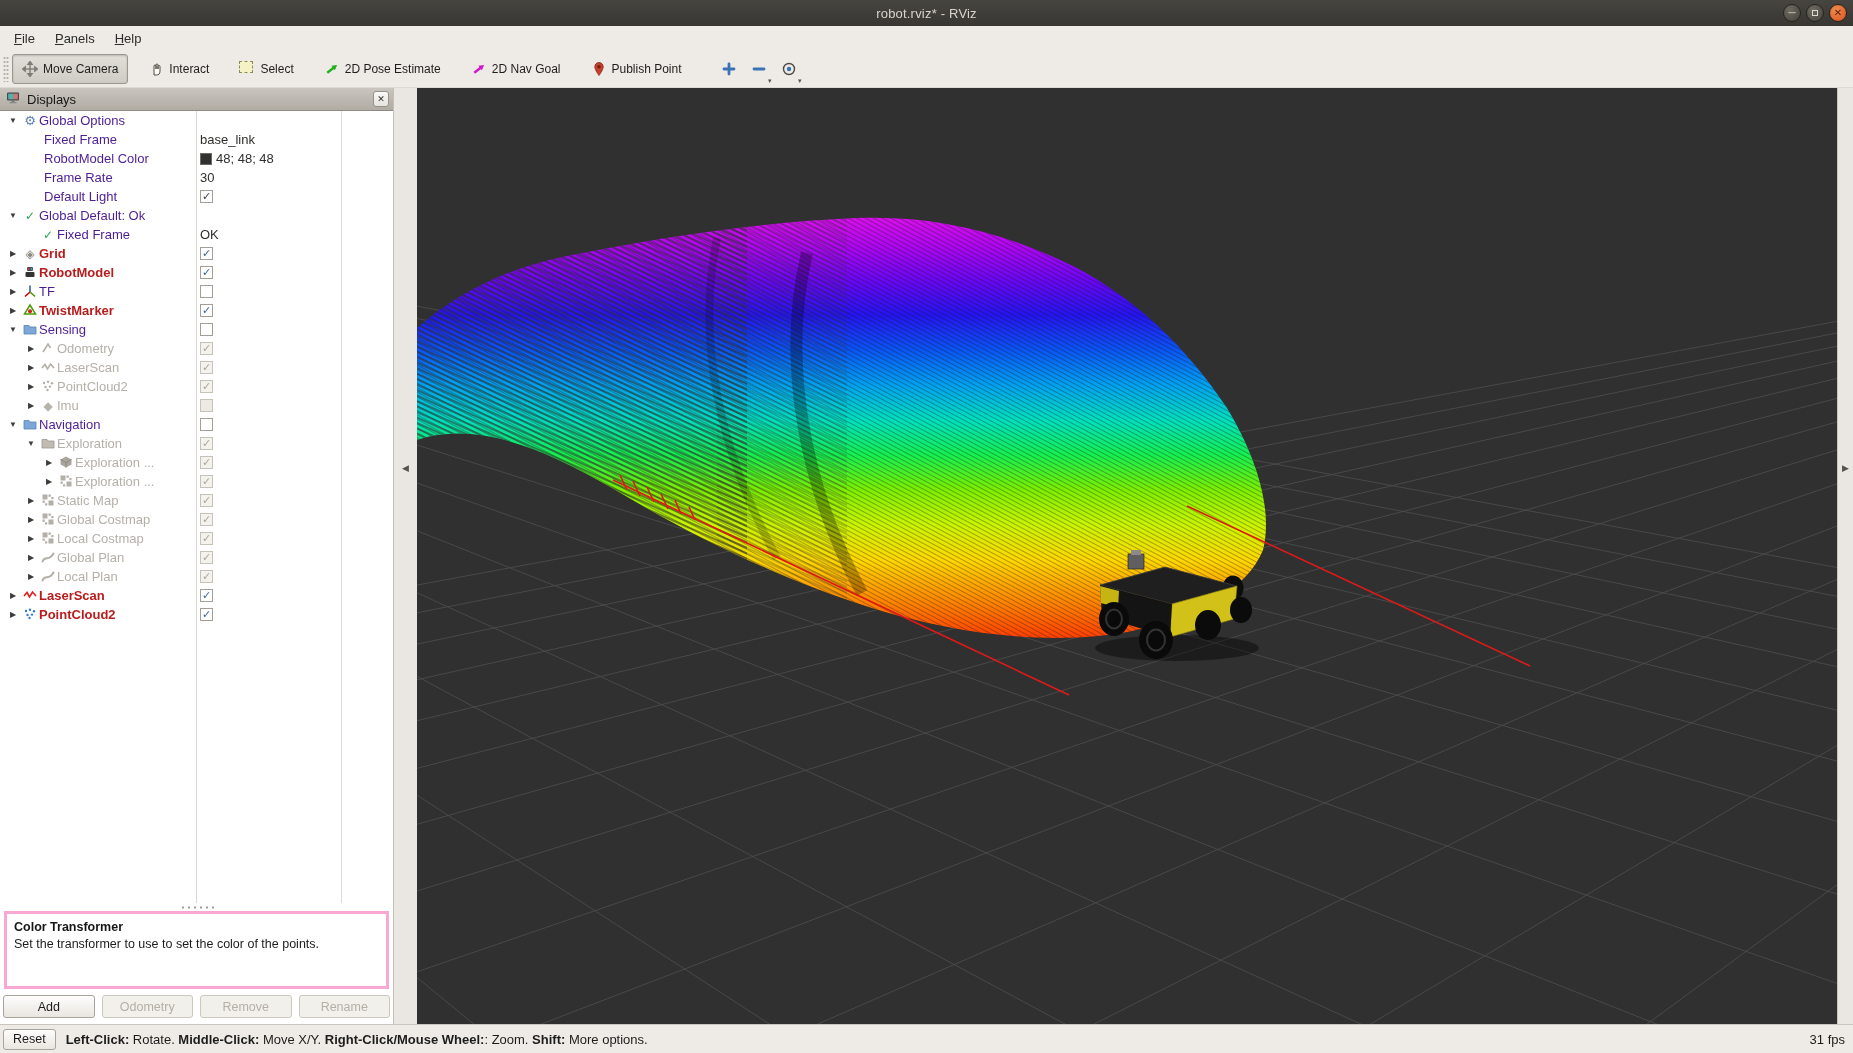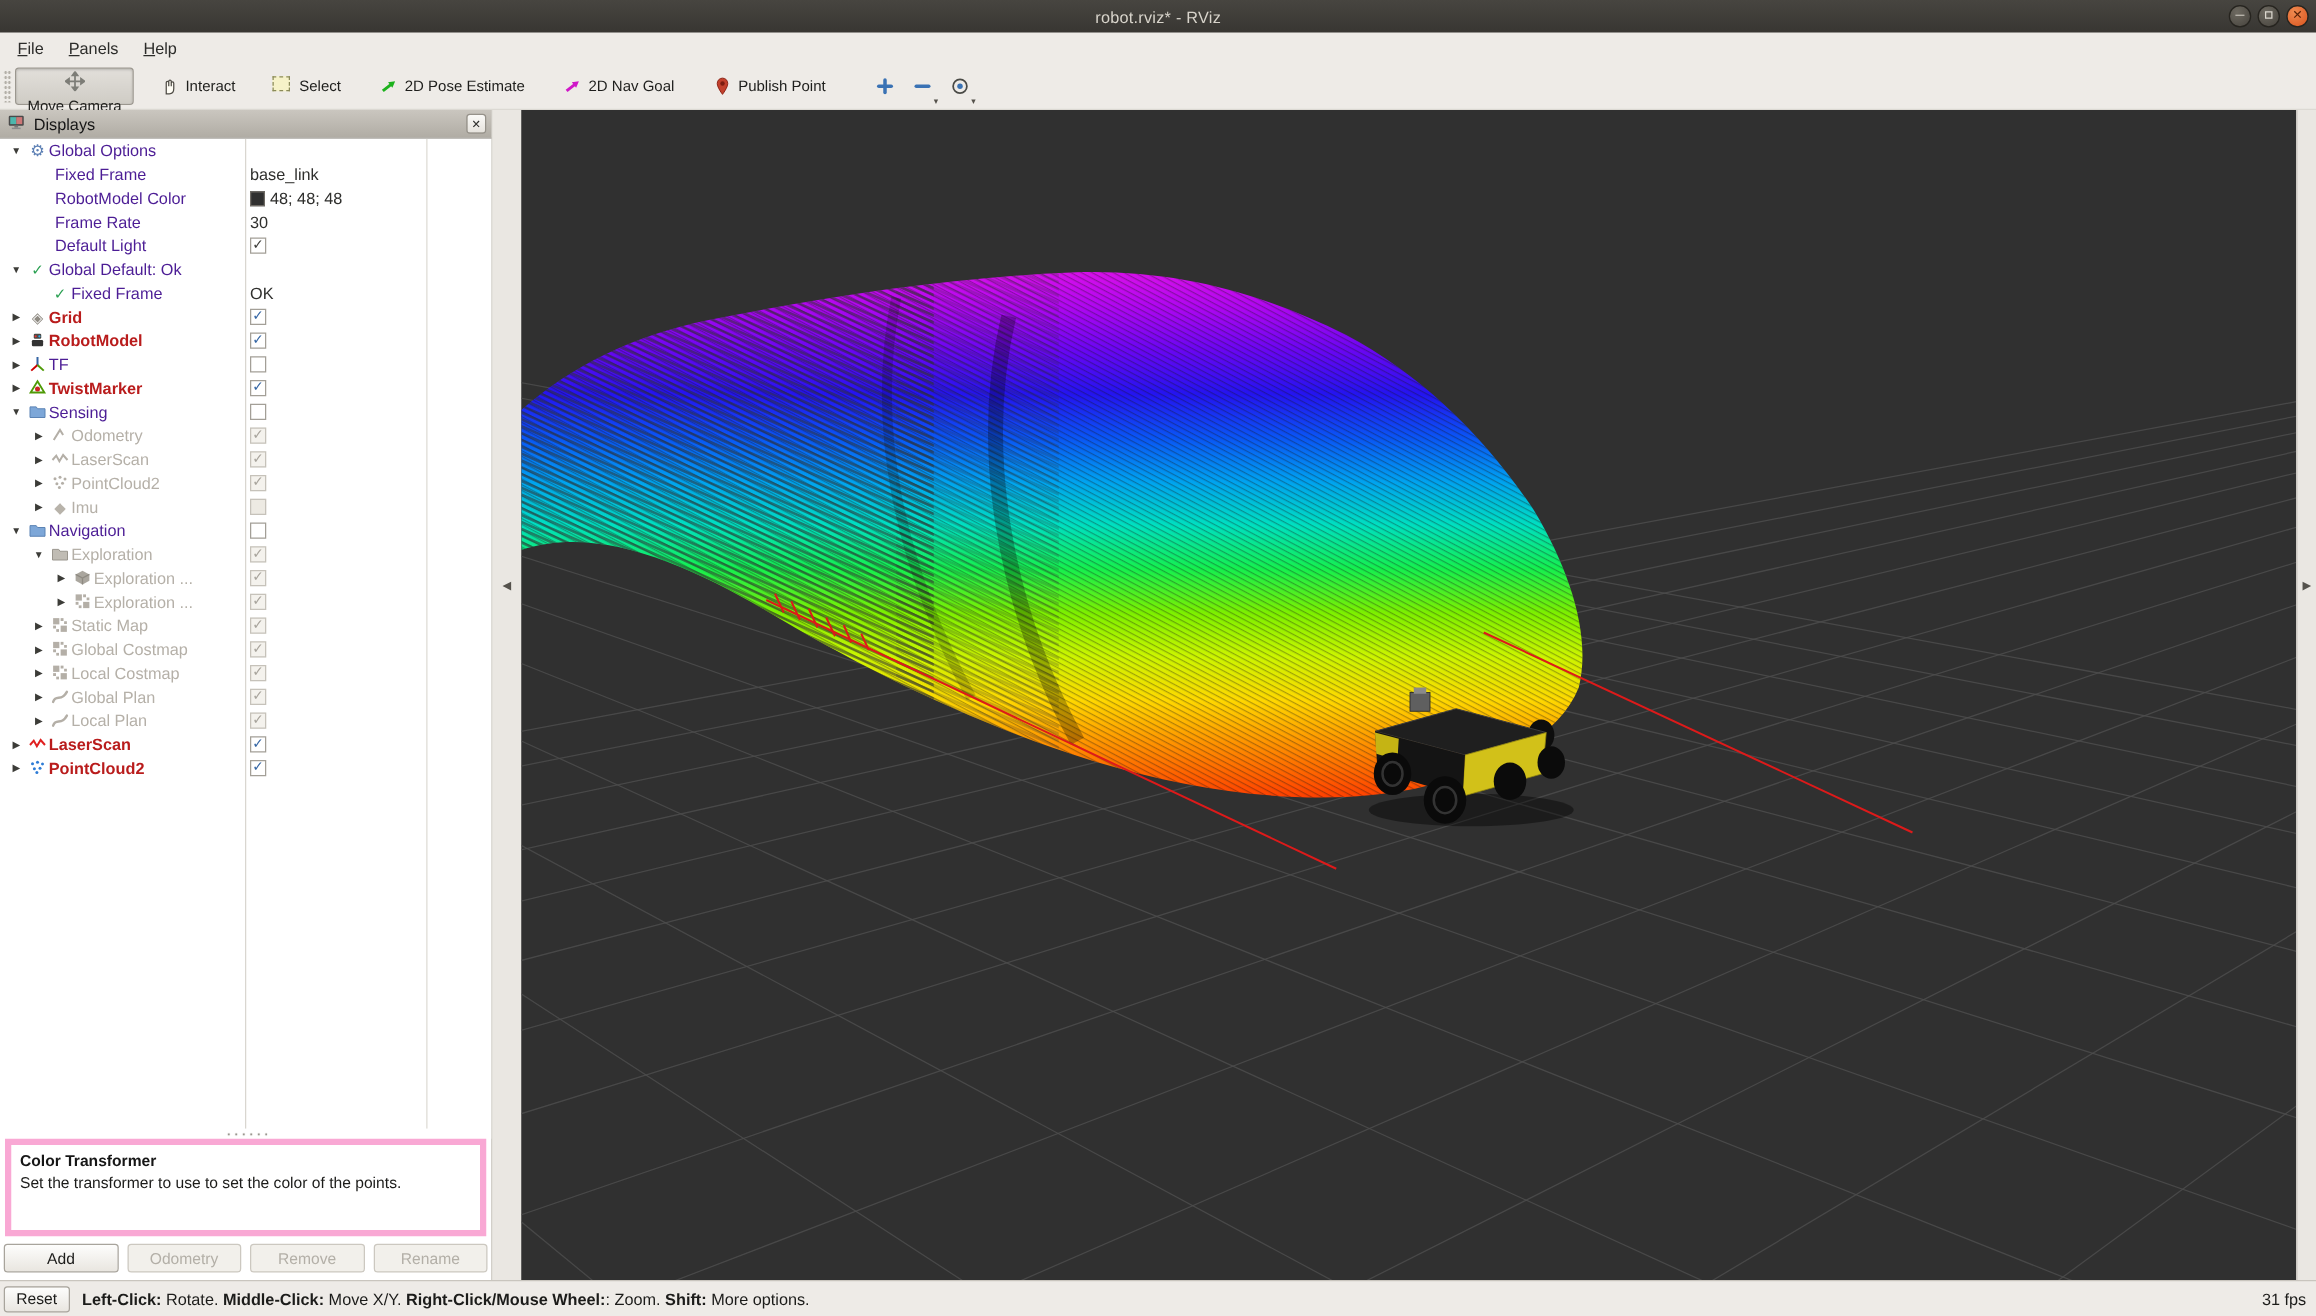--- a/index.html
+++ b/index.html
@@ -25,21 +25,21 @@
 
   
   .toolbar { height:38px; background:#eeebe7; display:flex; align-items:center; padding:3px 2px; flex:0 0 auto;
              border-bottom:1px solid #dcd9d3; }
   .tb-handle { width:6px; height:26px; margin:0 3px 0 1px;
        background-image:radial-gradient(circle, #b3afa7 1px, transparent 1.2px);
        background-size:3px 4px; }
   .tb-btn { display:flex; align-items:center; gap:5px; height:30px; padding:2px 9px; margin-right:10px;
             border:1px solid transparent; border-radius:3px; font-size:12px; color:#1e1e1c; cursor:pointer; white-space:nowrap; }
   .tb-btn.active { background:linear-gradient(#e2dfda,#cfccc5); border-color:#9b978f;
-                   box-shadow:inset 0 1px 2px rgba(0,0,0,.18);flex-direction:column; }
+                   box-shadow:inset 0 1px 2px rgba(0,0,0,.18); }
   .tb-ico { width:16px; height:16px; display:inline-block; position:relative; }
   .view-tool { width:26px; height:28px; display:flex; align-items:center; justify-content:center;
                position:relative; margin-right:4px; cursor:pointer; }
   .view-tool .caret { position:absolute; right:0px; bottom:-2px; font-size:7px; color:#55524c; }
   .sel-box { width:14px; height:12px; background:#f6f2c8; border:1px dashed #8a8a5a; display:inline-block; }
 
   
   .main { height:936px; display:flex; flex:0 0 auto; }
 
   
@@ -64,21 +64,21 @@
   .cb { width:13px; height:13px; border:1px solid #a39f97; background:#fff; font-size:11px; line-height:11px;
         text-align:center; cursor:pointer; }
   .cb.on-active { color:#3465a4; font-weight:bold; }
   .cb.on-plain { color:#3c3c38; font-weight:bold; }
   .cb.on-disabled { color:#a8a49c; border-color:#c6c2ba; background:#f4f2ed; }
   .cb.off-disabled { border-color:#c6c2ba; background:#edeae3; }
 
   .h-splitter { height:8px; flex:0 0 auto; background:#fff; display:flex; align-items:center; justify-content:center; cursor:row-resize; }
   .h-splitter .dots { width:34px; height:3px;
        background-image:radial-gradient(circle,#9a968e 1px,transparent 1.2px); background-size:6px 3px; }
-  .help-box { height:78px; flex:0 0 auto; margin:0 4px; border:5px solid #f9a8d4; background:#fff; padding:6px 7px; }
+  .help-box { height:78px; flex:0 0 auto; margin:0 4px; border:3px solid #f9a8d4; background:#fff; padding:6px 7px; }
   .help-box .ht { font-size:12.5px; font-weight:bold; color:#161616; margin-bottom:3px; }
   .help-box .hb { font-size:12.5px; color:#1c1c1a; }
   .panel-btns { flex:0 0 auto; display:flex; gap:7px; padding:6px 3px 6px 3px; }
   .pbtn { flex:1; height:23px; border:1px solid #a8a49c; border-radius:3px;
           background:linear-gradient(#fdfdfc,#e9e6e0); font-size:12.5px; color:#1c1c1a; cursor:pointer;
           font-family:inherit; }
   .pbtn:disabled { color:#b3afa7; background:#f2f0eb; border-color:#ccc8c0; }
 
   .splitter-v { width:23px; background:#eae7e2; position:relative; cursor:col-resize; }
   .collapse-arrow { position:absolute; top:375px; left:50%; transform:translateX(-50%);

